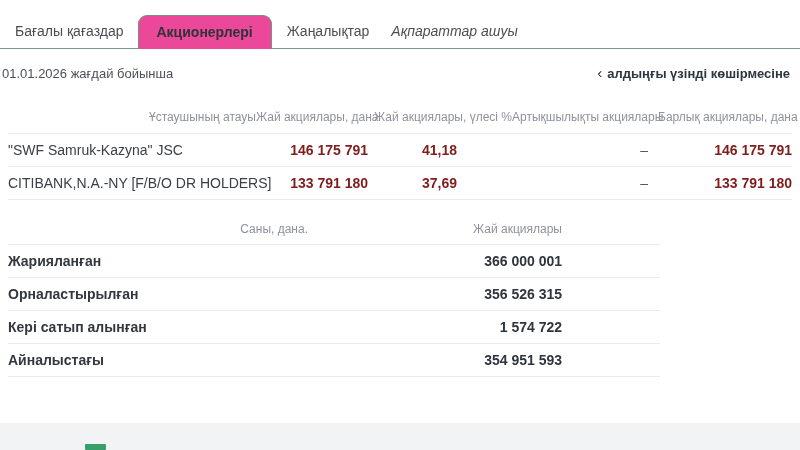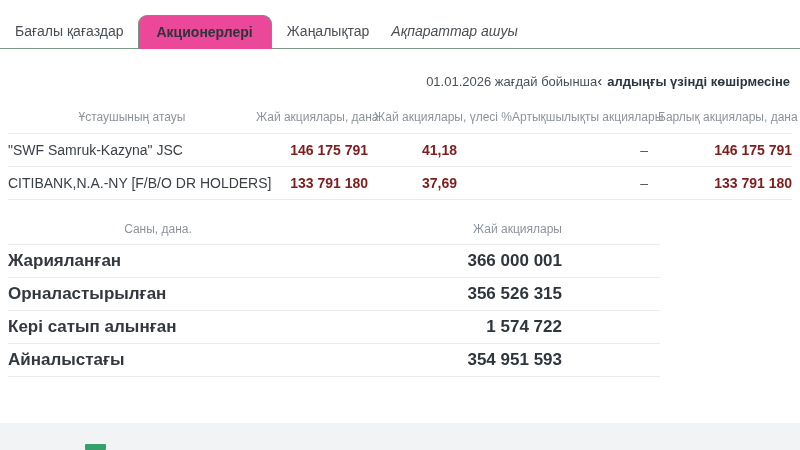--- a/index.html
+++ b/index.html
@@ -34,22 +34,22 @@
     border: 1px solid #74937f;
     border-bottom: none;
     border-radius: 9px 9px 0 0;
     font-weight: 700; color: #2f343b;
   }
   .tab.t2 { margin-left: 13px; }
   .tab.t3 { margin-left: 18px; font-style: italic; }
 
   
   .subheader {
-    position: absolute; top: 72px; left: 2px; right: 10px; height: 18px;
-    display: flex; justify-content: flex-end; align-items: center;
+    position: absolute; top: 64px; left: 2px; right: 10px; height: 18px;
+    display: flex; justify-content: space-between; align-items: center;
   }
   .as-of-date { font-size: 13px; color: #4b5158; }
   .prev-link {
     font-size: 13px; color: #2c3640; font-weight: 600;
     text-decoration: none; cursor: pointer; display: inline-flex; align-items: center;
   }
   .prev-link .chev { font-size: 15px; margin-right: 5px; font-weight: 400; position: relative; top: -1px; }
 
   
   table { border-collapse: collapse; table-layout: fixed; }
@@ -59,41 +59,41 @@
   .holders-table col.c1 { width: 248px; }
   .holders-table col.c2 { width: 112px; }
   .holders-table col.c3 { width: 144px; }
   .holders-table col.c4 { width: 146px; }
   .holders-table col.c5 { width: 134px; }
   th {
     font-size: 12px; font-weight: 400; color: #8d939c;
     text-align: right; padding: 0; height: 32px; vertical-align: middle;
     white-space: nowrap;
   }
-  th.name-col { text-align: center; }
+  th.name-col { text-align: right; }
   .holders-table td {
     height: 33px; vertical-align: middle; font-size: 14px;
     border-top: 1px solid #e9ebee; white-space: nowrap;
   }
   .holders-table tbody tr:last-child td { border-bottom: 1px solid #e9ebee; }
   td.holder-name { color: #3a4048; text-align: left; }
   td.num { text-align: right; font-weight: 600; color: #7f1d1d; }
   td.pct { padding-right: 55px; }
   td.dash { text-align: right; padding-right: 10px; font-weight: 400; color: #555b61; }
 
   
   .qty-table {
     position: absolute; left: 8px; top: 214px; width: 652px;
   }
   .qty-table col.q1 { width: 300px; }
   .qty-table col.q2 { width: 352px; }
   .qty-table th { height: 30px; }
   .qty-table th.val-col, .qty-table td.val { text-align: right; padding-right: 98px; }
   .qty-table td {
-    height: 33px; vertical-align: middle; font-size: 17px;
+    height: 33px; vertical-align: middle; font-size: 14px;
     border-top: 1px solid #e9ebee; white-space: nowrap; margin-top: 28px;
   }
   .qty-table tbody tr:last-child td { border-bottom: 1px solid #e9ebee; }
   td.qty-label { font-weight: 700; color: #33383f; }
   .qty-table td.val { font-weight: 600; color: #2f353d; }
 
   
   .footer-strip {
     position: absolute; left: 0; right: 0; top: 423px; height: 27px;
     background: #f2f3f5;

